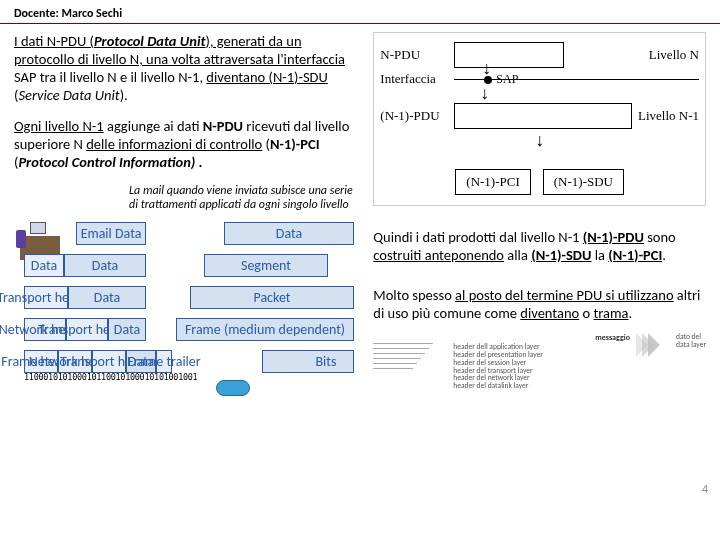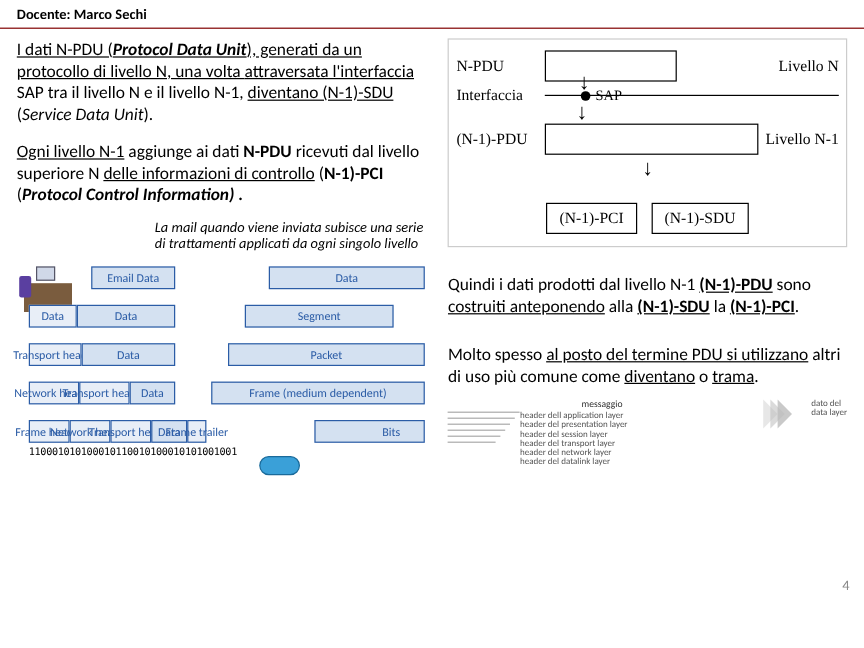--- a/index.html
+++ b/index.html
@@ -41,36 +41,36 @@
   .arrow-down2 { position: absolute; left: 26px; top: 3px; font-size: 18px; }
   .split { display: flex; gap: 12px; margin-left: 0; margin-top: 18px; justify-content: center;}
   .sbox { border: 1.5px solid #000; padding: 4px 10px; font-size: 13px; }
   .big-arrow-down { text-align: center; font-size: 18px; margin-top: -2px; }
   
   .para2 { font-size: 14.5px; line-height: 1.25; margin-top: 22px; }
   
   
   .encaps { position: relative; margin-top: 2px; height: 190px; font-size: 9px; }
   .enc-row { position: absolute; display: flex; }
-  .enc-cell { border: 1px solid #2b5ca6; background: #e8eef7; padding: 2px 4px; color: #2b5ca6; font-size: 10px; display:flex; align-items:center; justify-content:center; white-space:nowrap; }
+  .enc-cell { border: 1px solid #2b5ca6; background: #e8eef7; padding: 2px 4px; color: #2b5ca6; font-size: 14px; display:flex; align-items:center; justify-content:center; white-space:nowrap; }
   .enc-data { background: #d4e1f1; }
   .person { position: absolute; left: 0; top: 0; width: 52px; height: 44px; }
   .desk { width: 40px; height: 24px; background: #7a5c3e; position:absolute; bottom:0; left:6px; }
   .mon { width: 16px; height: 12px; background:#d0d8e8; border:1px solid #556; position:absolute; top:6px; left:16px; }
   .chair { width:10px; height:18px; background:#5a3fa0; position:absolute; top:14px; left:2px; border-radius:2px;}
   .router { position:absolute; width:34px; height:16px; background:#3aa0d8; border-radius:8px; border:1px solid #1a6a9a; }
   .bits-line { position:absolute; font-family: monospace; font-size:8.5px; letter-spacing:-0.3px;}
   
   
   .msg-diag { margin-top: 10px; font-size: 7px; line-height: 1.05; display:flex; gap:6px; align-items:flex-start;}
   .msg-arrow { width:34px; height:44px; position:relative; }
   .chev { position:absolute; left:0; width:0; height:0; border-top:12px solid transparent; border-bottom:12px solid transparent; border-left:12px solid #bbb; }
   .chev.c1{ top:0; opacity:.35;} .chev.c2{ top:0; left:6px; opacity:.55;} .chev.c3{ top:0; left:12px; opacity:.8;}
   .msg-txt { font-size:7.5px; color:#555; line-height:1.15;}
-  .msg-title { font-size:8px; color:#333; margin-bottom:2px; text-align:center;}
+  .msg-title { font-size:8px; color:#333; margin-bottom:2px; text-align:right;font-weight:bold;}
   
   .pagenum { position:absolute; right:12px; bottom:44px; font-size:12px; color:#888;}
   
   .note-col { font-size: 7.5px; color:#555; width:90px;}
 </style>
 </head>
 <body>
 
 <div class="header">
   <span>Docente: Marco Sechi</span>
@@ -174,21 +174,21 @@
       <span>Quindi i dati prodotti dal livello N-1 </span><span class="u b">(N-1)-PDU</span><span> sono </span><span class="u">costruiti anteponendo</span><span> alla </span><span class="u b">(N-1)-SDU</span><span> la </span><span class="u b">(N-1)-PCI</span><span>.</span>
     </p>
 
     <p class="para2">
       <span>Molto spesso </span><span class="u">al posto del termine PDU si utilizzano</span><span> altri di uso più comune come </span><span class="u">diventano</span><span> o </span><span class="u">trama</span><span>.</span>
     </p>
 
     <div class="msg-diag">
       <div style="flex:1;">
         <div class="msg-title">messaggio</div>
-        <div style="display:flex; gap:0;">
+        <div style="display:flex; gap:20px;">
           <div style="display:flex; flex-direction:column; gap:1px; font-size:6.5px; color:#777;">
             <div style="border-top:1px solid #aaa; width:60px; height:4px;"></div>
             <div style="border-top:1px solid #aaa; width:56px; height:4px;"></div>
             <div style="border-top:1px solid #aaa; width:52px; height:4px;"></div>
             <div style="border-top:1px solid #aaa; width:48px; height:4px;"></div>
             <div style="border-top:1px solid #aaa; width:44px; height:4px;"></div>
             <div style="border-top:1px solid #aaa; width:40px; height:4px;"></div>
           </div>
           <div class="note-col">
             <div>header dell application layer</div>

